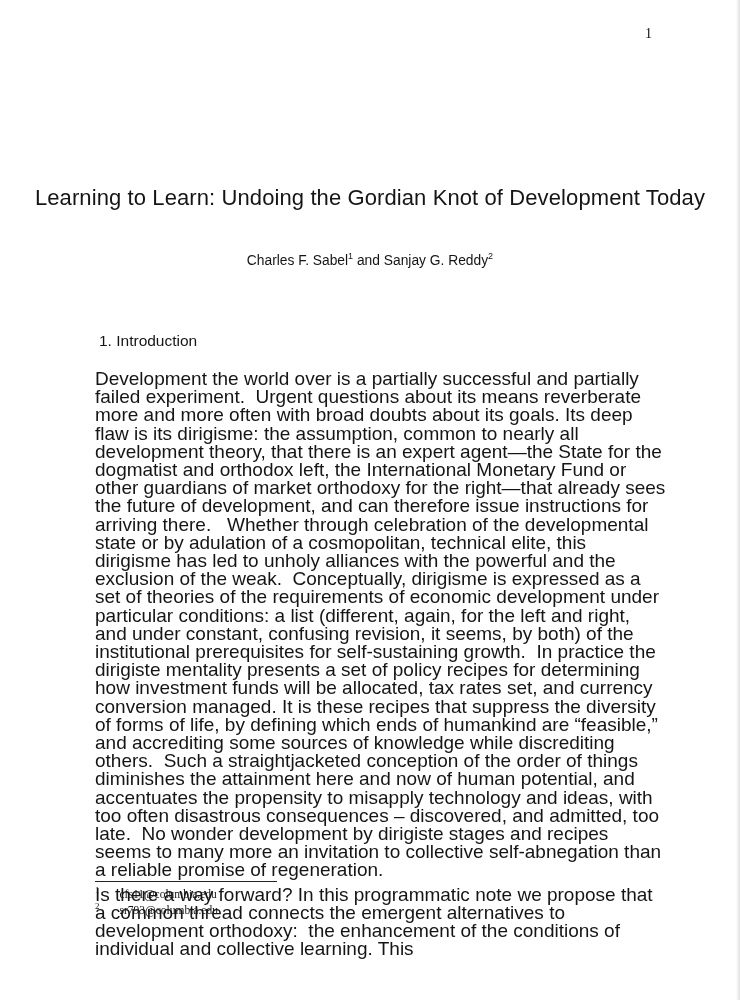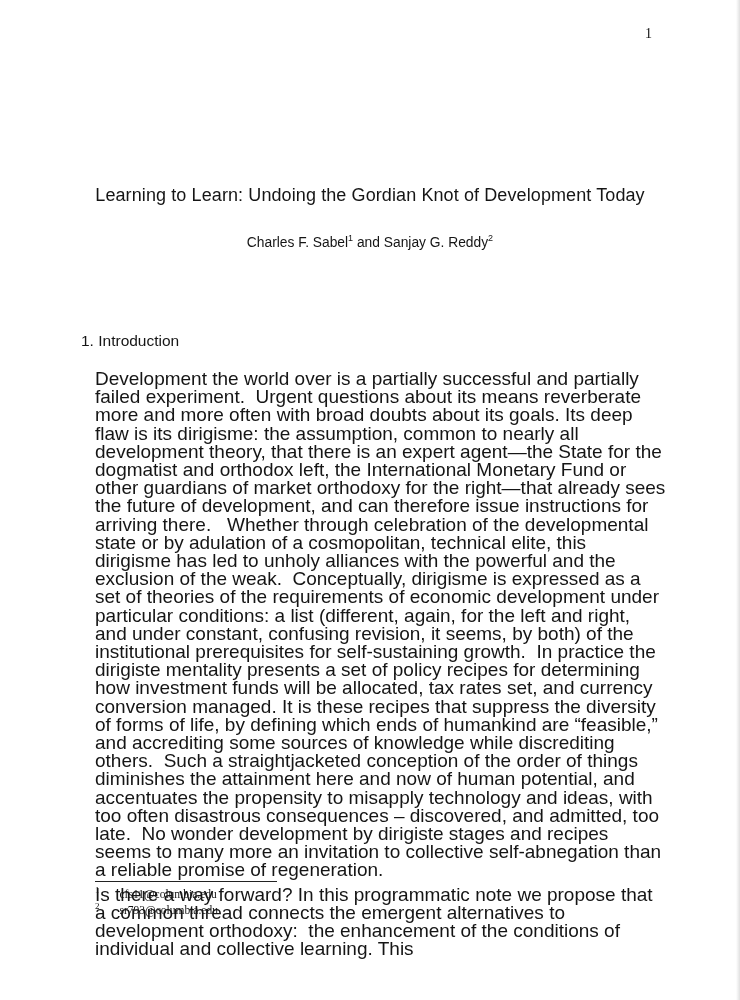--- a/index.html
+++ b/index.html
@@ -26,42 +26,42 @@
     font-family: "Liberation Serif", serif;
     font-size: 14px;
     color: #111111;
   }
   .paper-title {
     position: absolute;
     top: 185px;
     left: 0;
     width: 100%;
     text-align: center;
-    font-size: 18px;
+    font-size: 22px;
     letter-spacing: 0.1px;
     color: #151515;
   }
   .authors-line {
     position: absolute;
-    top: 235px;
+    top: 253px;
     left: 0;
     width: 100%;
     text-align: center;
     font-size: 13.8px;
     color: #151515;
   }
   .authors-line sup, .footnote sup {
     font-size: 9px;
     vertical-align: super;
     line-height: 0;
   }
   .section-heading {
     position: absolute;
     top: 332px;
-    left: 81px;
+    left: 99px;
     font-size: 15.5px;
     color: #151515;
   }
   .body-text {
     position: absolute;
     top: 370px;
     left: 95px;
     width: 572px;
     font-size: 19px;
     line-height: 18.2px;

